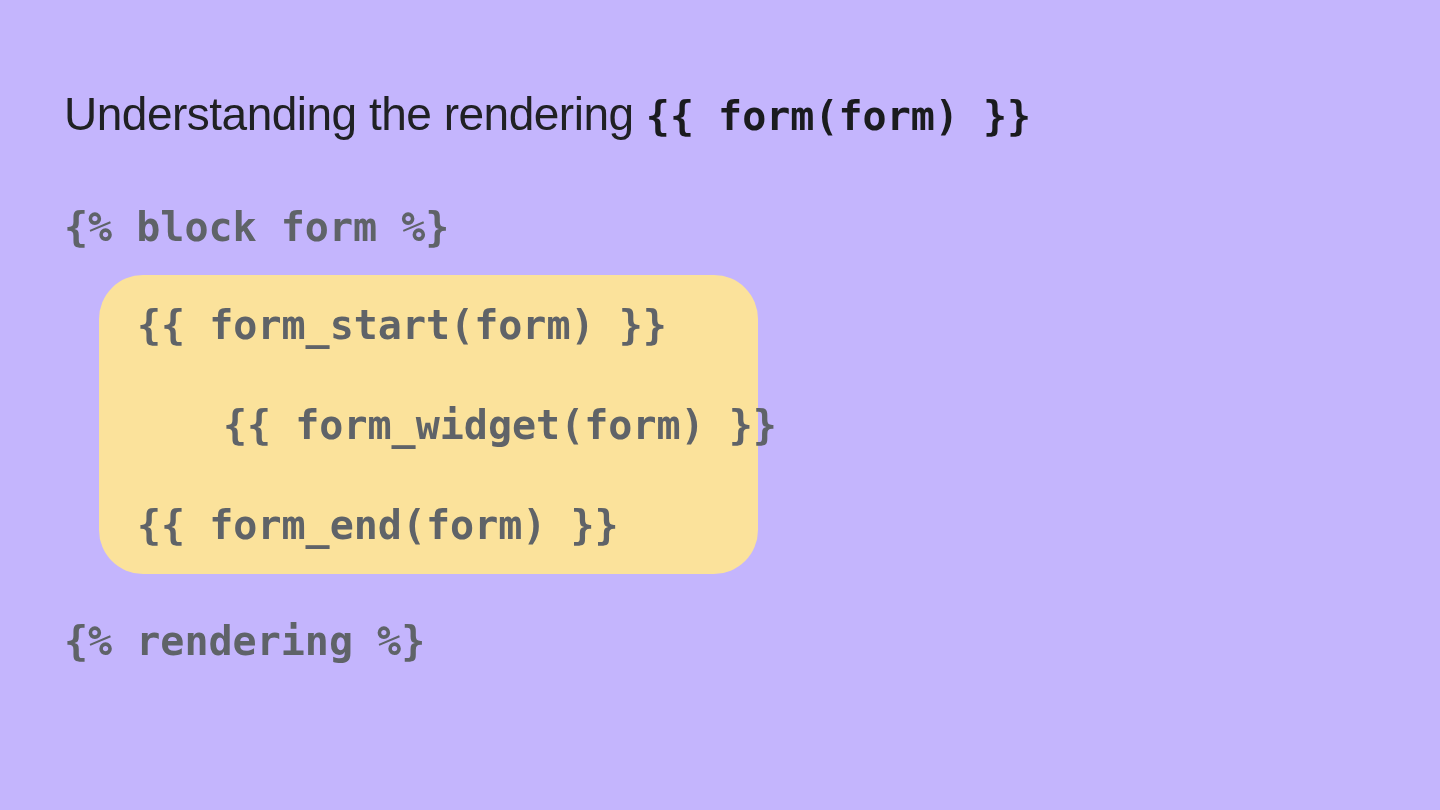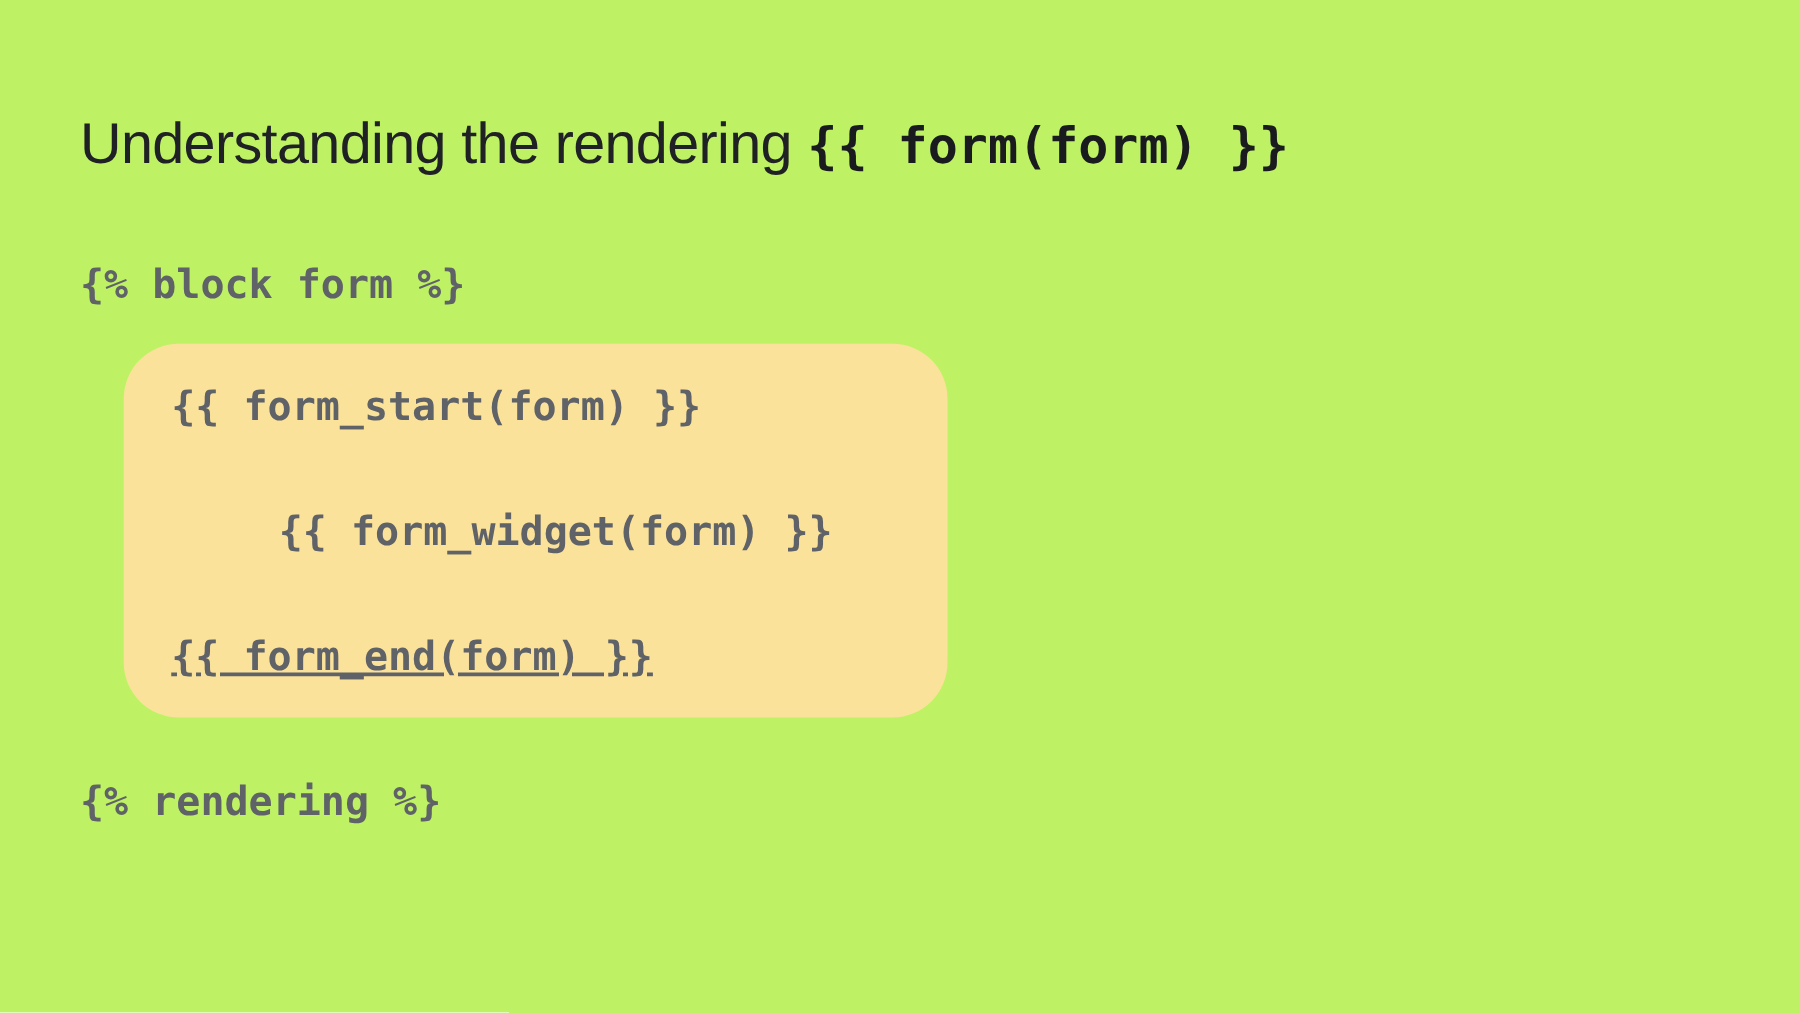--- a/index.html
+++ b/index.html
@@ -4,21 +4,21 @@
 <style>
   html, body {
     margin: 0;
     padding: 0;
     background: #ffffff;
   }
   .slide {
     position: relative;
     width: 1440px;
     height: 810px;
-    background: #bef264;
+    background: #c4b5fd;
     overflow: hidden;
     font-family: "Liberation Sans", sans-serif;
   }
   .title {
     position: absolute;
     left: 64px;
     top: 86px;
     margin: 0;
     font-weight: 400;
     font-size: 46px;
@@ -40,29 +40,29 @@
     top: 275px;
     width: 659px;
     height: 299px;
     background: #FBE29B;
     border-radius: 44px;
   }
   .code-line {
     position: absolute;
     font-family: "DejaVu Sans Mono", monospace;
     font-weight: 600;
-    font-size: 32px;
+    font-size: 40px;
     line-height: 40px;
     color: #5F6368;
     white-space: pre;
   }
   .pos-0 { left: 64px;  top: 207px; }
   .pos-1 { left: 137px; top: 305px; }
   .pos-2 { left: 223px; top: 405px; }
-  .pos-3 { left: 137px; top: 505px; text-decoration: underline; }
+  .pos-3 { left: 137px; top: 505px; }
   .pos-4 { left: 64px;  top: 621px; }
 </style>
 </head>
 <body>
 
 <div class="slide">
 
   <h1 class="title"><span class="title-plain">Understanding the rendering </span><span class="title-code">{{ form(form) }}</span></h1>
 
   <div class="highlight-box"></div>

